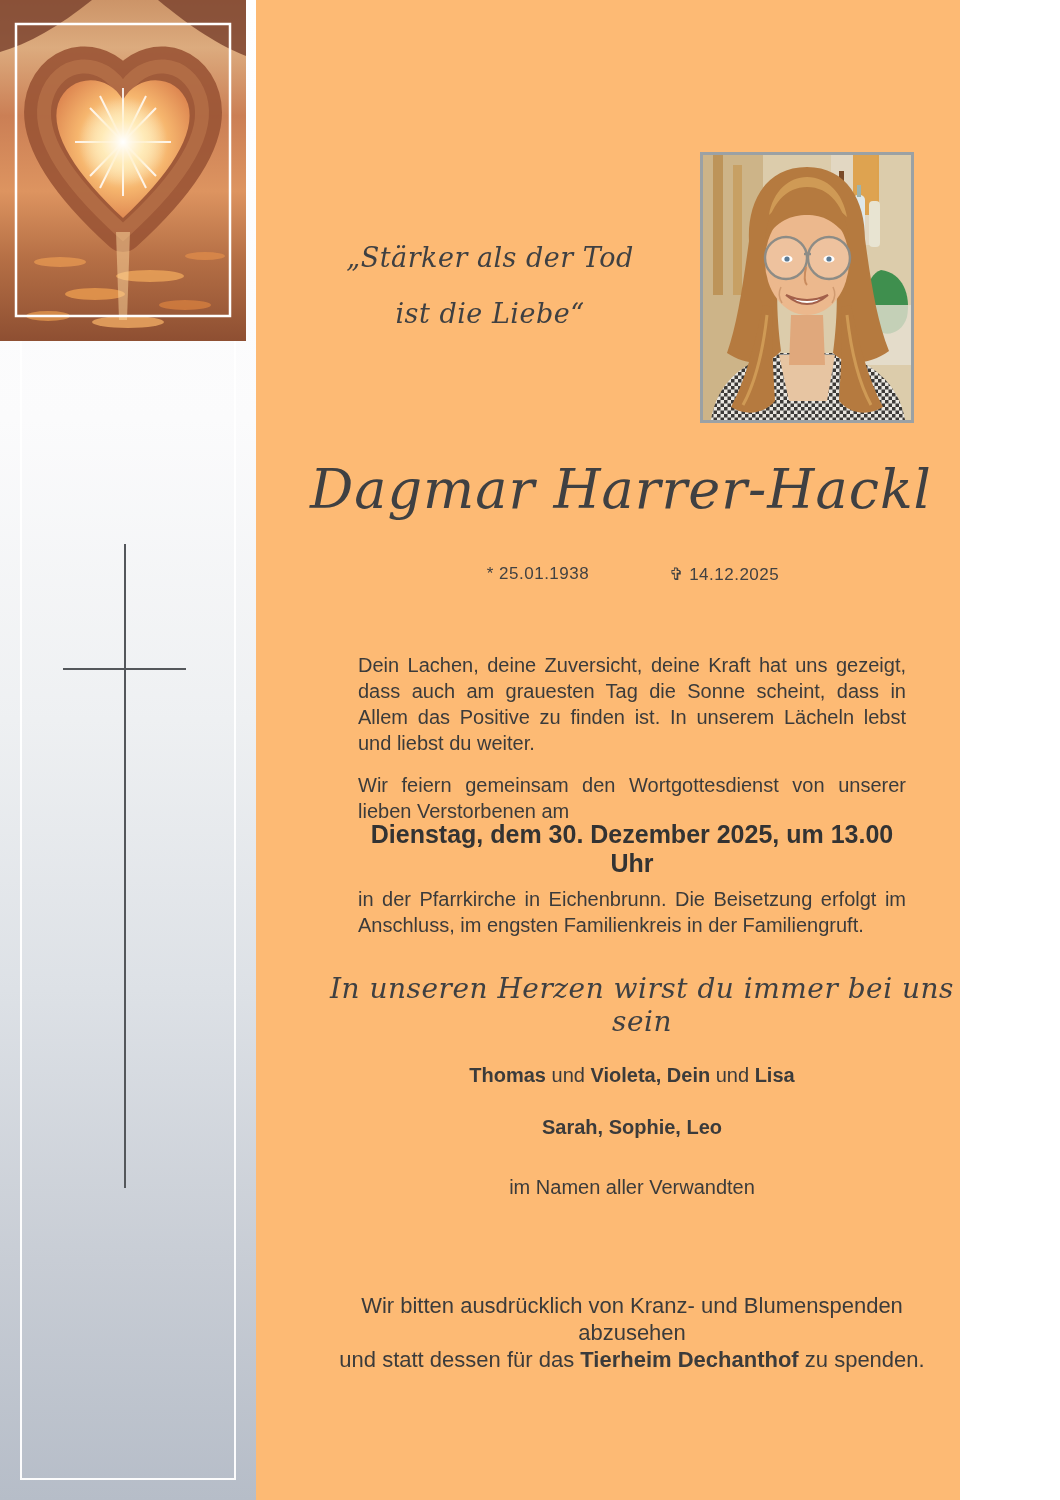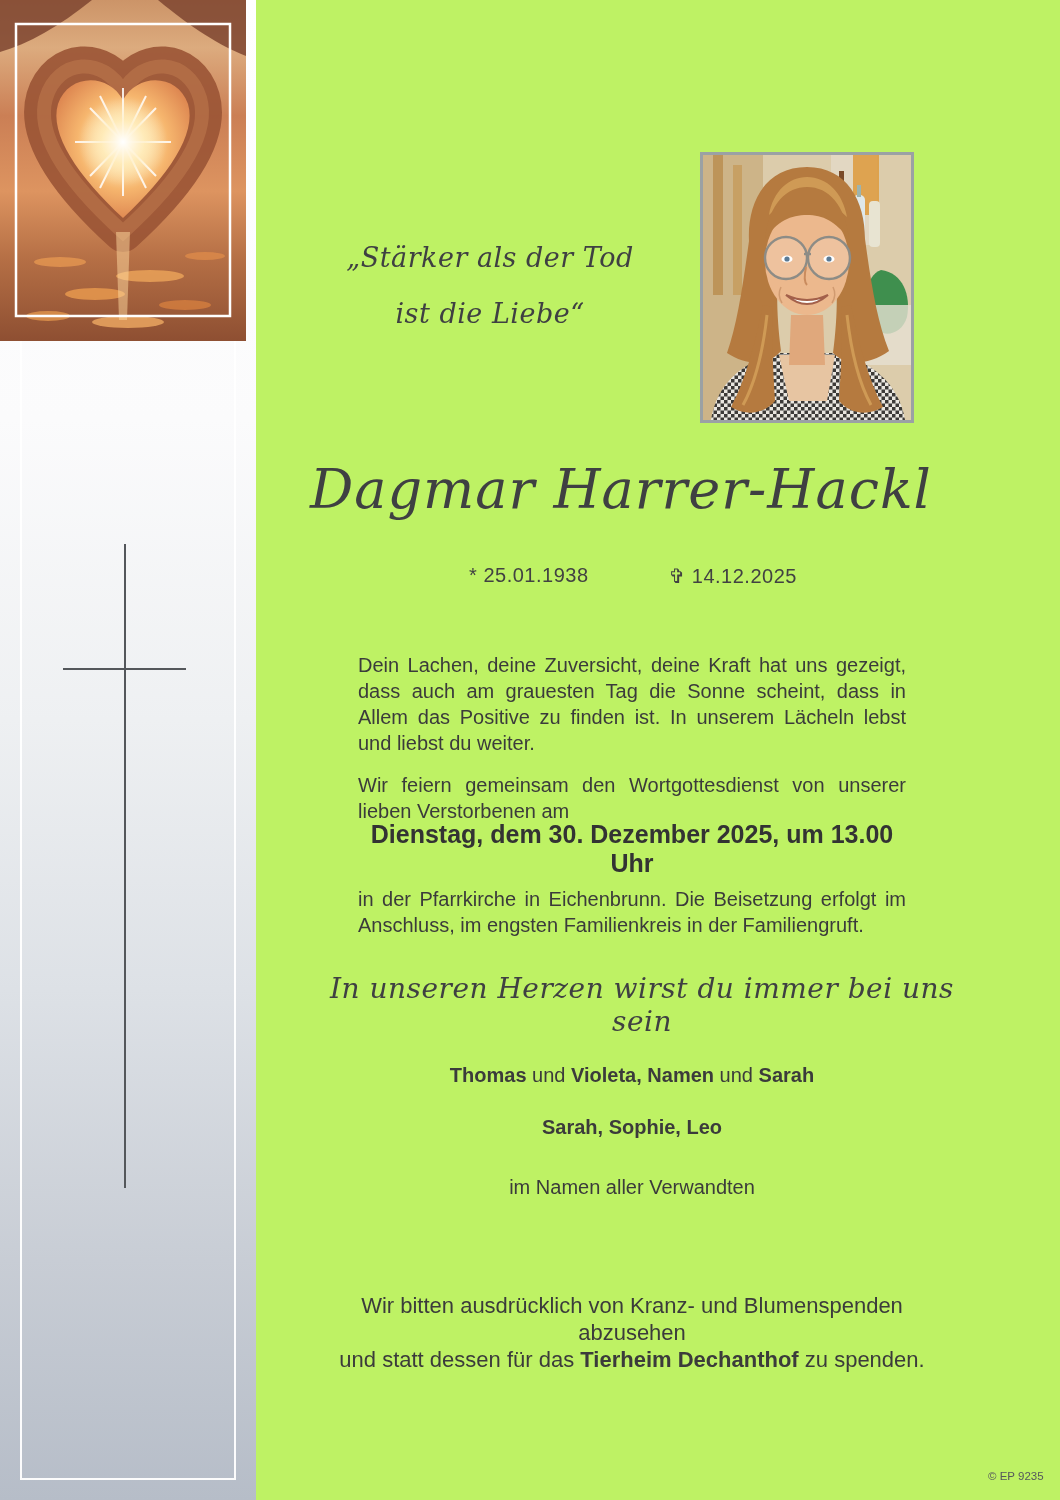--- a/index.html
+++ b/index.html
@@ -1,18 +1,18 @@
 <!DOCTYPE html>
 <html lang="de"><head>
 <meta charset="utf-8">
 <style>
   html,body{margin:0;padding:0;background:#ffffff;}
   .page{
-    position:relative;width:1060px;height:1500px;overflow:hidden;
-    background:#bef264;
+    position:relative;width:960px;height:1500px;overflow:hidden;
+    background:#fdba74;
     font-family:"Liberation Sans",sans-serif;color:#3b3b3b;
   }
   
   .strip{
     position:absolute;left:0;top:0;width:256px;height:1500px;
     background:linear-gradient(180deg,#ffffff 0%,#fbfbfc 28%,#eef0f2 48%,#dde1e6 66%,#c8cdd5 84%,#b6bdc8 100%);
   }
   .strip-frame{
     position:absolute;left:20px;top:24px;width:216px;height:1456px;
     border:2px solid rgba(255,255,255,.95);box-sizing:border-box;
@@ -35,21 +35,21 @@
     position:absolute;left:300px;top:230px;width:380px;text-align:center;
     font-size:27px;line-height:56px;letter-spacing:.5px;
   }
   .name{
     position:absolute;left:310px;top:458px;width:660px;
     font-size:54px;letter-spacing:1px;
   }
   .dates{
     position:absolute;left:320px;top:564px;width:626px;
     display:flex;justify-content:center;gap:80px;
-    font-size:20px;color:#424242;letter-spacing:.5px;
+    font-size:17px;color:#424242;letter-spacing:.5px;
   }
   .para{
     position:absolute;left:358px;width:548px;
     font-size:20px;line-height:26px;text-align:justify;text-align-last:left;
     color:#3b3b3b;
   }
   .p-tribute{top:632px;}
   .p-intro{top:752px;}
   .p-datetime{
     position:absolute;left:358px;top:820px;width:548px;text-align:center;
@@ -224,21 +224,21 @@
 
   <p class="para p-tribute">Dein Lachen, deine Zuversicht, deine Kraft hat uns gezeigt, dass auch am grauesten Tag die Sonne scheint, dass in Allem das Positive zu finden ist. In unserem Lächeln lebst und liebst du weiter.</p>
 
   <p class="para p-intro">Wir feiern gemeinsam den Wortgottesdienst von unserer lieben Verstorbenen am</p>
   <div class="p-datetime">Dienstag, dem 30. Dezember 2025, um 13.00 Uhr</div>
   <p class="para p-location">in der Pfarrkirche in Eichenbrunn. Die Beisetzung erfolgt im Anschluss, im engsten Familienkreis in der Familiengruft.</p>
 
   <div class="farewell script">In unseren Herzen wirst du immer bei uns sein</div>
 
   <div class="mourners m1">
-    <span class="bold">Thomas</span><span> und </span><span class="bold">Violeta, Namen</span><span> und </span><span class="bold">Sarah</span>
+    <span class="bold">Thomas</span><span> und </span><span class="bold">Violeta, Dein</span><span> und </span><span class="bold">Lisa</span>
   </div>
   <div class="mourners m3">im Namen aller Verwandten</div>
   <div class="mourners m2">Sarah, Sophie, Leo</div>
 
   <div class="donation">
     <div>Wir bitten ausdrücklich von Kranz- und Blumenspenden abzusehen</div>
     <div><span>und statt dessen für das </span><span class="bold">Tierheim Dechanthof</span><span> zu spenden.</span></div>
   </div>
 
   <div class="print-mark">© EP 9235</div>

